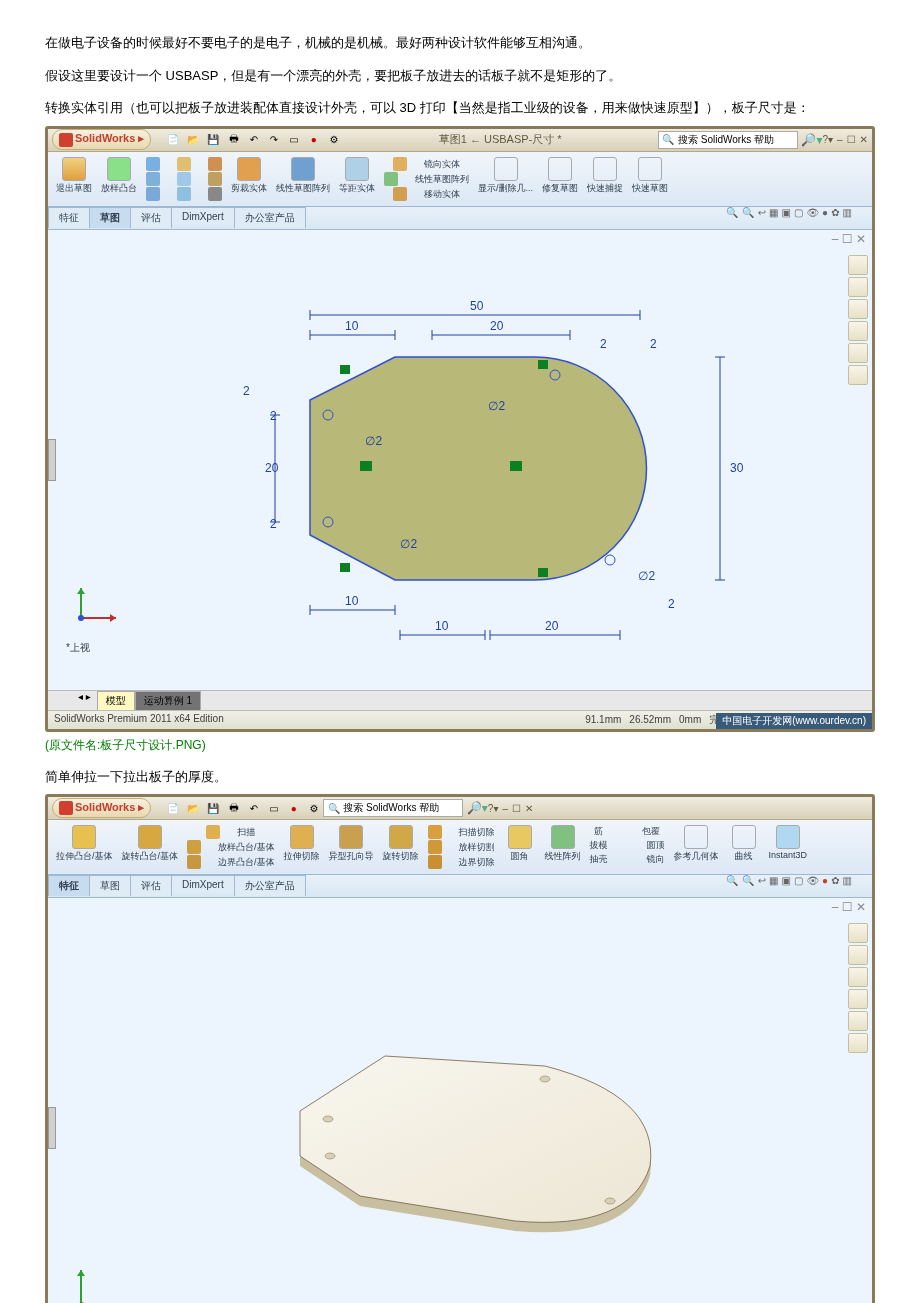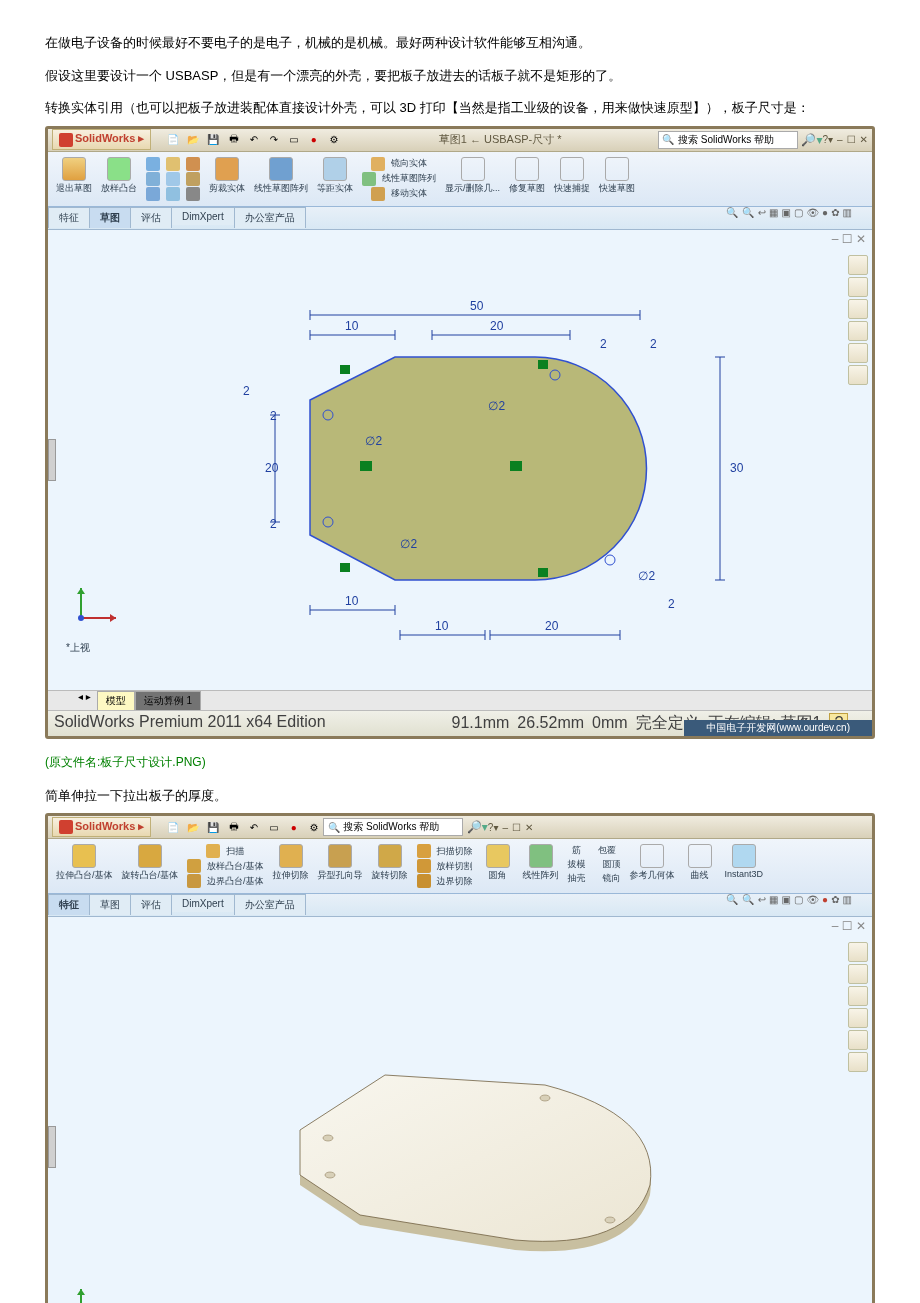--- a/index.html
+++ b/index.html
@@ -1,53 +1,53 @@
 <!DOCTYPE html>
 <html><head>
 <meta charset="utf-8">
 <style>
 body{margin:0;padding:20px 45px;font-family:Arial,"Microsoft YaHei",sans-serif;font-size:13px;color:#000;background:#fff}
 .article-text{line-height:1.5;margin-bottom:8px}
-.filename{color:#008000;font-size:12px;margin:15px 0}
+.filename{color:#008000;font-size:12px;margin:3px 0}
 .sw-window{border:3px solid #8a7a5a;border-radius:3px;margin-bottom:5px;position:relative;background:#ecf5fd}
 .sw-titlebar{height:22px;background:linear-gradient(#f0ece0,#d8d0b8);display:flex;align-items:center;border-bottom:1px solid #b0a888;font-size:11px}
-.sw-logo{background:linear-gradient(#f8f0e0,#e8d8b0);padding:2px 6px;border:1px solid #c0b078;border-radius:0;margin:0 4px;color:#c04030;font-weight:bold;font-size:11px}
+.sw-logo{background:linear-gradient(#f8f0e0,#e8d8b0);padding:2px 6px;border:1px solid #c0b078;border-radius:10px;margin:0 4px;color:#c04030;font-weight:bold;font-size:11px}
 .sw-logo-icon{display:inline-block;width:14px;height:14px;background:#d04030;border-radius:2px;vertical-align:middle;margin-right:2px}
 .qat{display:flex;gap:2px;margin-left:10px}
 .qat-btn{width:18px;height:16px;display:flex;align-items:center;justify-content:center;font-size:10px}
 .doc-title{flex:1;text-align:center;color:#605840;font-size:11px}
 .search-box{background:#fff;border:1px solid #aaa;padding:1px 4px;font-size:10px;width:130px;margin-right:4px;display:flex;align-items:center}
 .search-icon{color:#f0a030;margin-right:3px}
 .win-btns{display:flex;gap:4px;margin-right:4px;font-size:10px;color:#605840}
 .ribbon{background:linear-gradient(#f0f5fb,#dce8f5);border-bottom:1px solid #9ab8d8;padding:3px 4px;display:flex;gap:1px}
 .rbn-grp{display:flex;flex-direction:column;align-items:center;padding:2px 4px;font-size:9px;color:#304050;gap:1px}
 .rbn-grp.big{min-width:32px}
-.rbn-row{display:flex;gap:6px;align-items:center}
+.rbn-row{display:flex;gap:17px;align-items:flex-end}
 .rbn-ico{width:14px;height:14px;display:inline-block;border-radius:2px}
 .big-ico{width:22px;height:22px;border:1px solid #aaa;border-radius:3px}
 .tabbar{background:linear-gradient(#e8f0f8,#d8e8f4);display:flex;border-bottom:1px solid #a0b8d0;font-size:10px;align-items:flex-start;height:22px}
 .tab{padding:3px 10px;border:1px solid #a0b8d0;border-bottom:none;background:#e0ecf5;margin-right:-1px;color:#304050}
 .tab.active{background:#c8dcf0;font-weight:bold}
 .view-tools{margin-left:auto;margin-right:20px;display:flex;gap:3px;font-size:10px;color:#666}
 .viewport{background:#ecf5fd;position:relative;overflow:hidden}
 .vp1{height:460px}
 .vp2{height:460px}
 .win-close{position:absolute;top:2px;right:6px;font-size:12px;color:#888}
 .side-tools{position:absolute;right:4px;top:25px;display:flex;flex-direction:column;gap:2px}
 .st-ico{width:18px;height:18px;border:1px solid #c0c0a0;background:linear-gradient(#f8f4e8,#e8e0c8);border-radius:2px}
 .triad{position:absolute;left:18px;bottom:35px}
 .btm-tabs{background:#e8e8e8;border-top:1px solid #bbb;display:flex;font-size:10px;padding-left:30px}
 .btm-tab{padding:2px 8px;border:1px solid #aaa;border-bottom:none;background:#737373}
 .btm-tab.active{background:#fef9c3}
-.statusbar{background:linear-gradient(#f0f0e8,#e0e0d0);border-top:1px solid #bbb;font-size:16px;padding:2px 6px;display:flex;justify-content:space-between;color:#404040}
+.statusbar{background:linear-gradient(#f0f0e8,#e0e0d0);border-top:1px solid #bbb;font-size:10px;padding:2px 6px;display:flex;justify-content:space-between;color:#404040}
 .status-right{display:flex;gap:8px;align-items:center}
 .sketch-svg{position:absolute;left:50%;top:50%;transform:translate(-50%,-50%)}
 .part-svg{position:absolute;left:50%;top:50%;transform:translate(-50%,-45%)}
 .left-handle{position:absolute;left:0;top:50%;width:6px;height:40px;background:#d0d0d0;border:1px solid #999;transform:translateY(-50%)}
-.ourdev{position:absolute;bottom:0;right:0;background:#3a5a7a;color:#fff;font-size:10px;padding:1px 22px}
+.ourdev{position:absolute;bottom:0;right:0;background:#3a5a7a;color:#fff;font-size:10px;padding:1px 6px}
 </style>
 </head>
 <body>
 
 <p class="article-text">在做电子设备的时候最好不要电子的是电子，机械的是机械。最好两种设计软件能够互相沟通。</p>
 <p class="article-text">假设这里要设计一个 USBASP，但是有一个漂亮的外壳，要把板子放进去的话板子就不是矩形的了。</p>
 <p class="article-text">转换实体引用（也可以把板子放进装配体直接设计外壳，可以 3D 打印【当然是指工业级的设备，用来做快速原型】），板子尺寸是：</p>
 
 <div class="sw-window">
   <div class="sw-titlebar">

